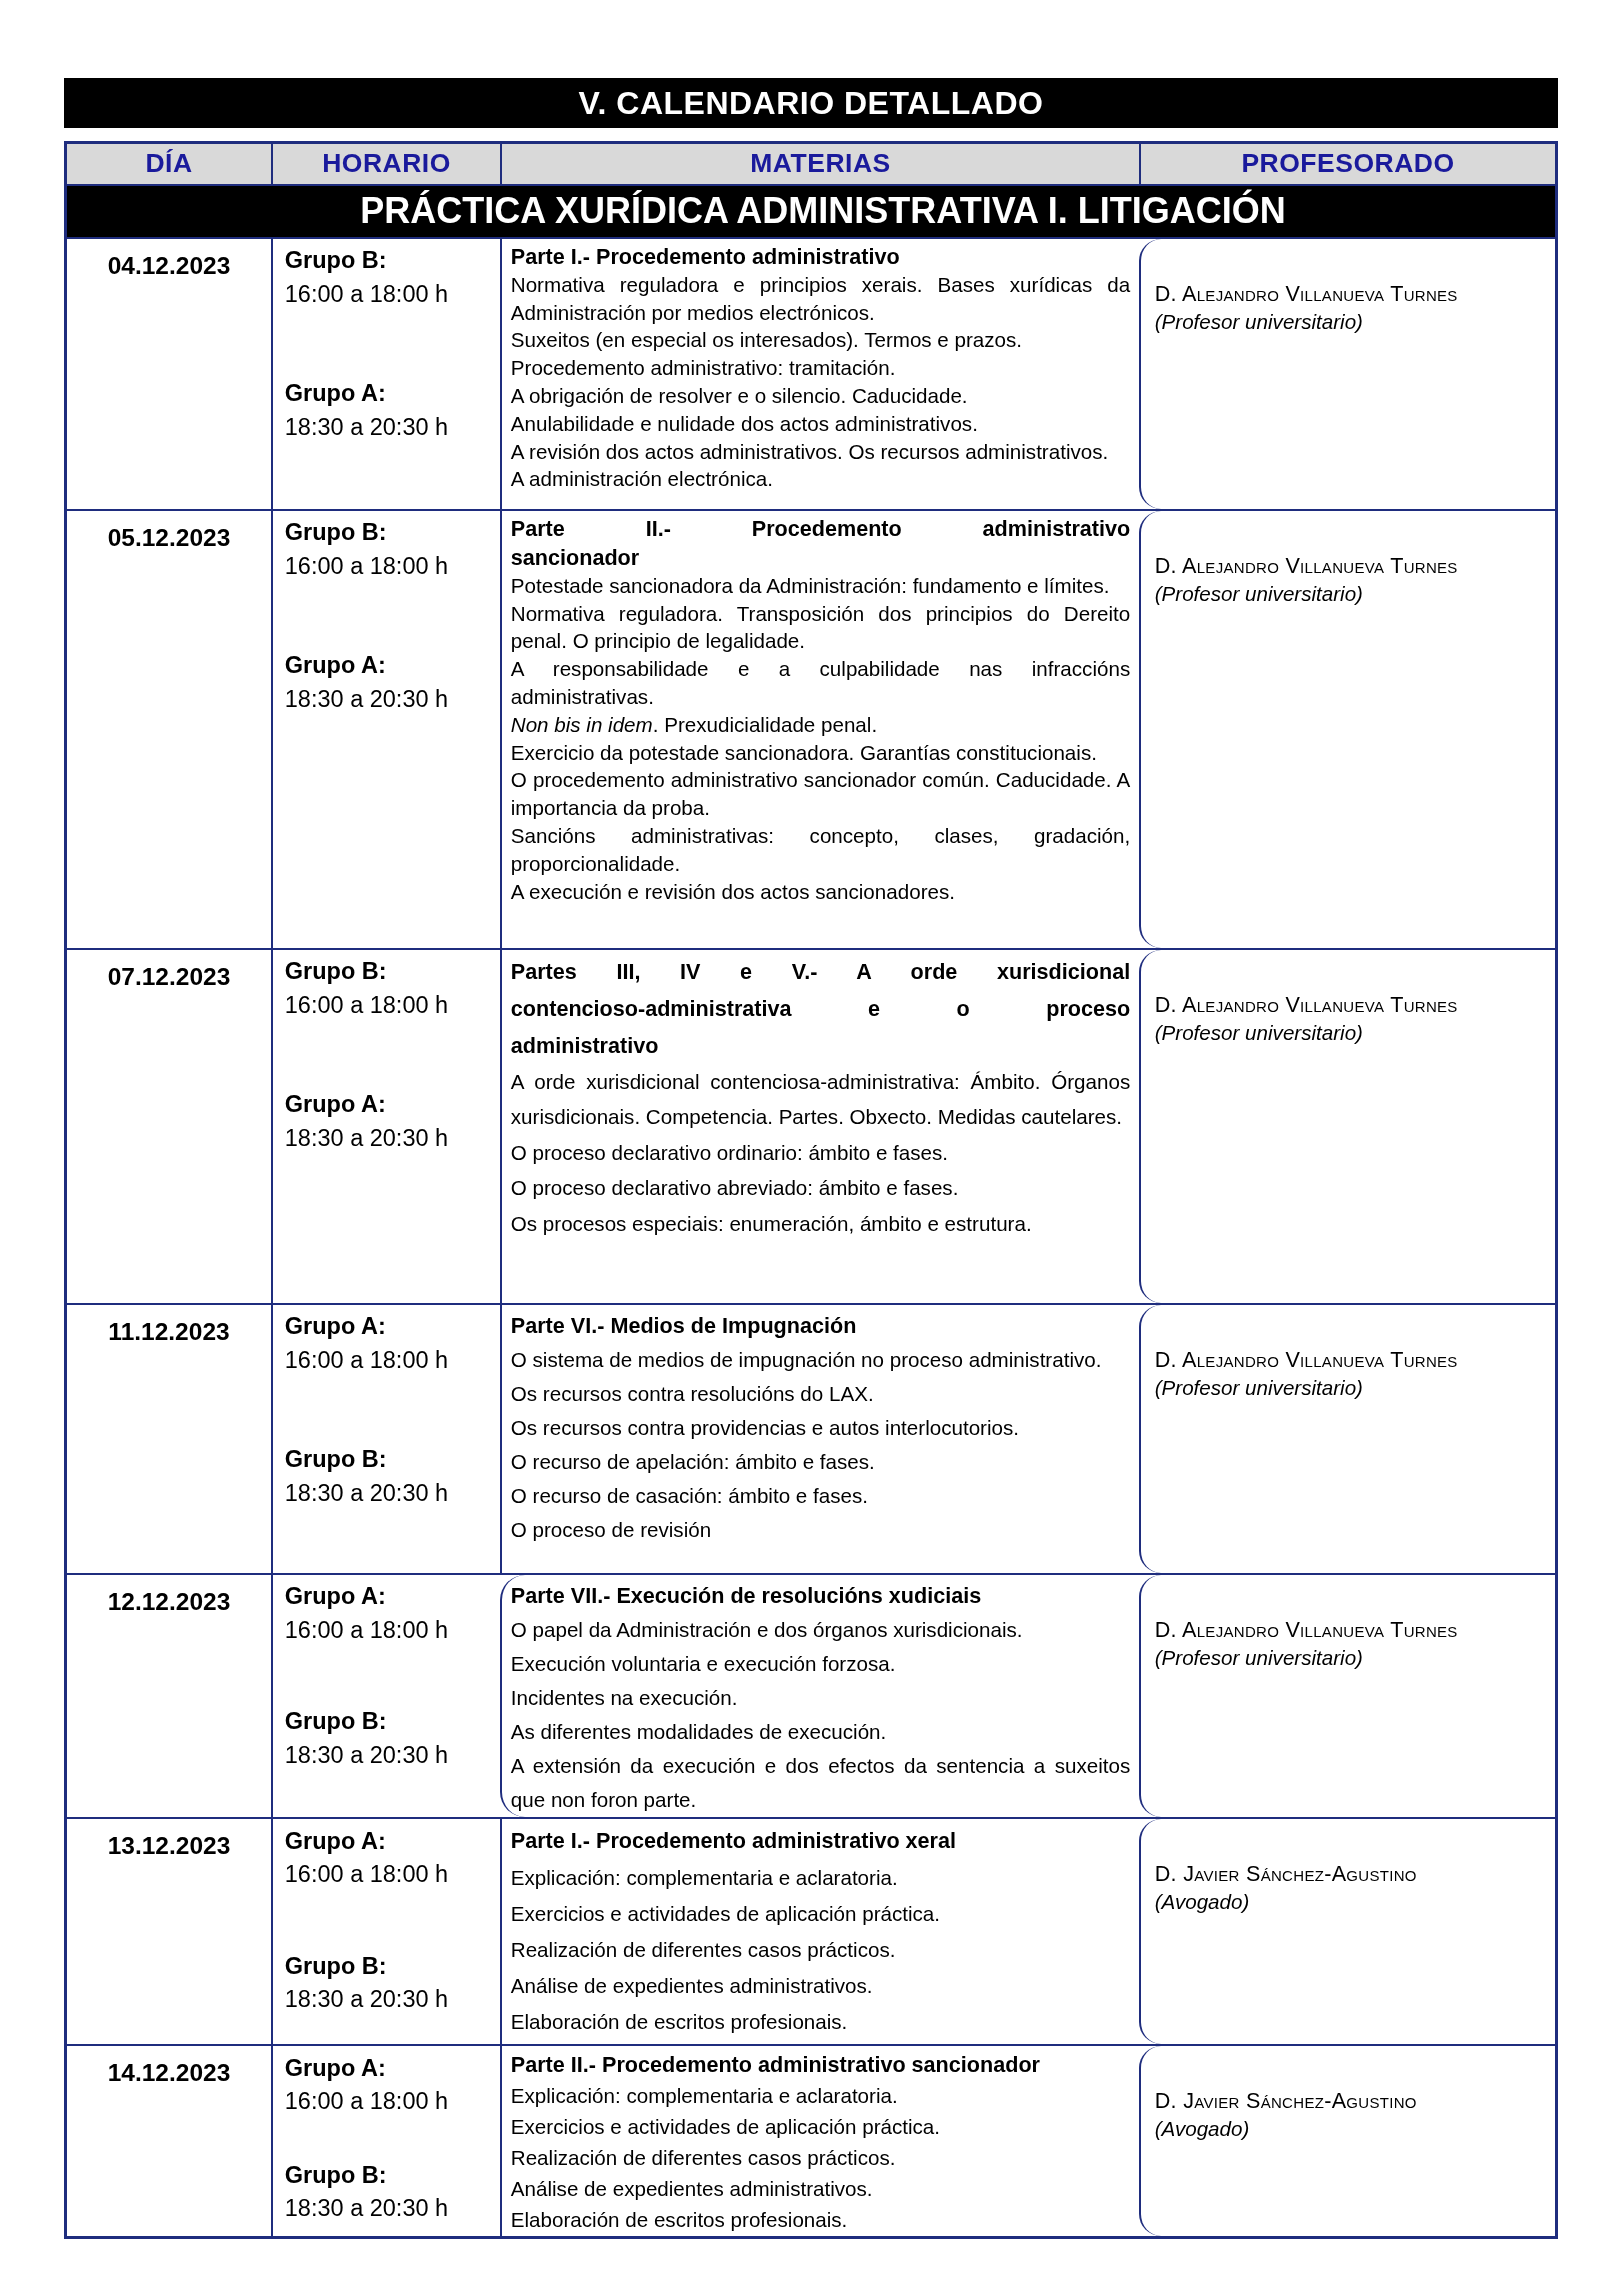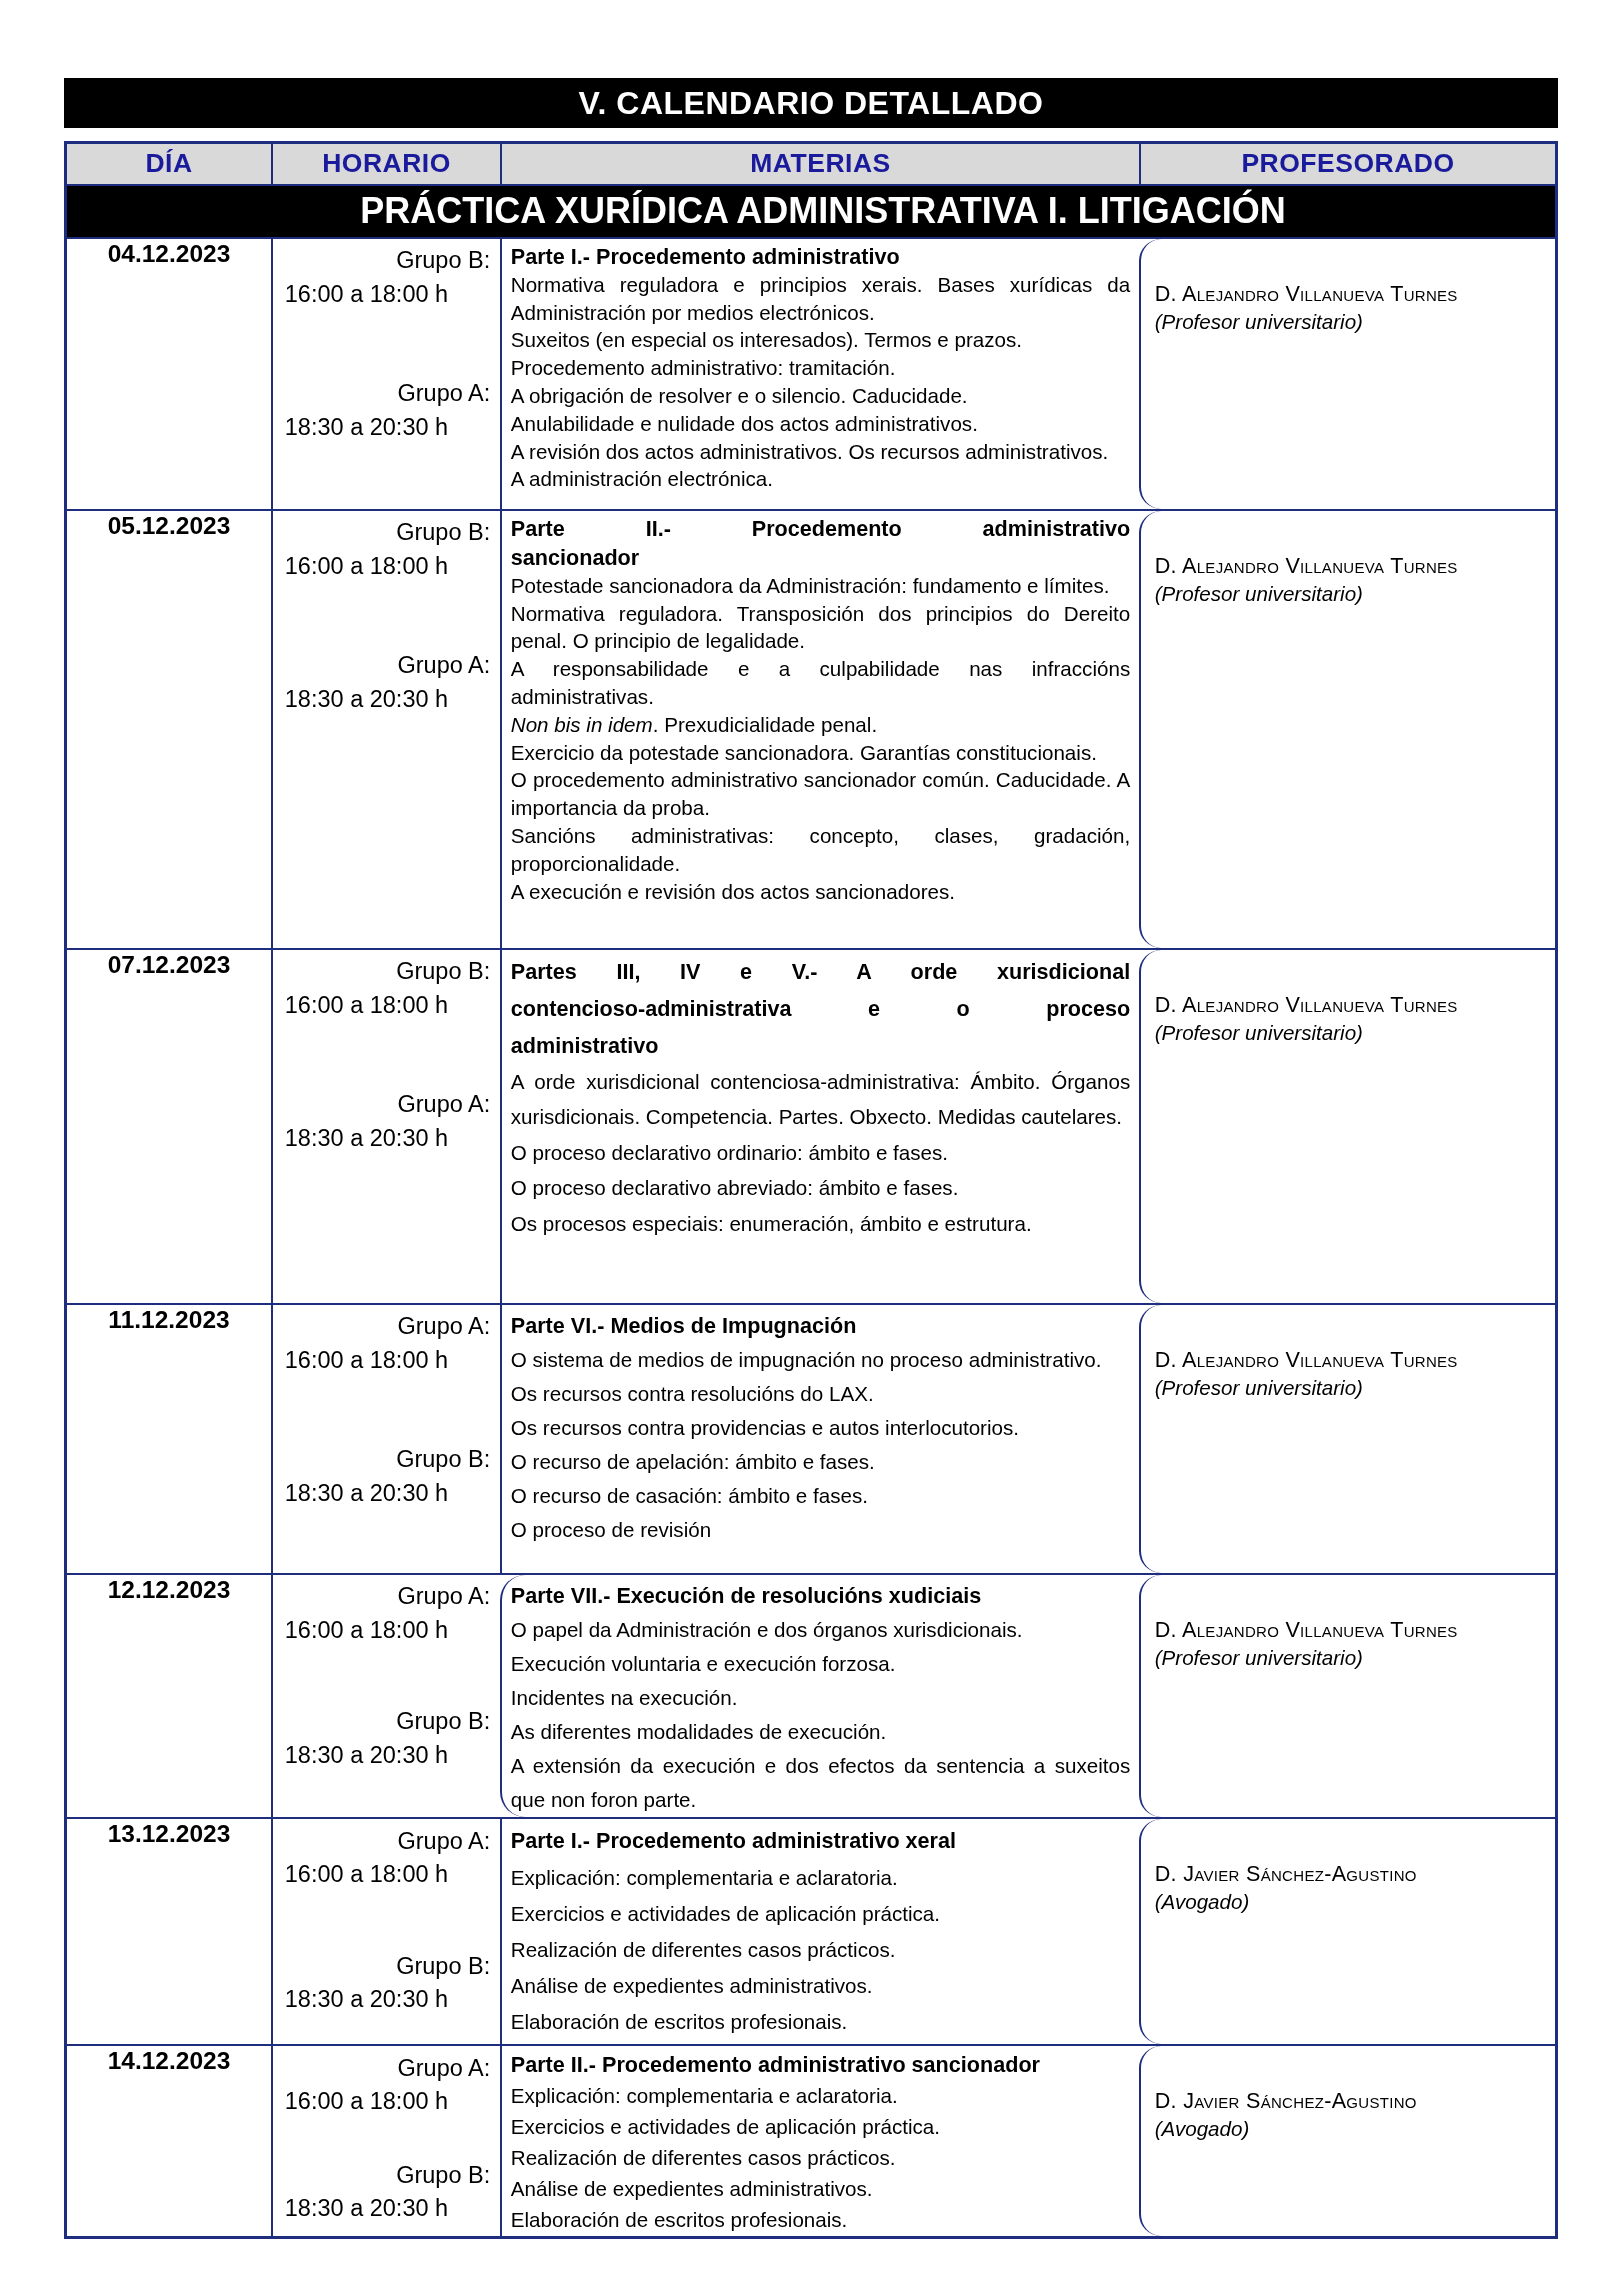--- a/index.html
+++ b/index.html
@@ -66,28 +66,28 @@
   .cell{
     border-left:2px solid var(--navy);
     box-sizing:border-box;
     overflow:hidden;
   }
   .cell:first-child{border-left:none;}
   .day{
     text-align:center;
     font-weight:bold;
     font-size:24.5px;
-    padding-top:1px;
+    padding-top:13px;
   }
   .horario{
     padding:7.8px 9.8px 0 11.8px;
     font-size:23.5px;
   }
   .sched-block + .sched-block{margin-top:67px;}
-  .grp{font-weight:normal;line-height:1.25;text-align:right;}
+  .grp{font-weight:bold;line-height:1.25;}
   .time{line-height:1.55;}
   .materias{
     padding:2.9px 8.8px 0 8.8px;
     font-size:20.6px;
     text-align:justify;
   }
   .subj-title{font-weight:bold;font-size:21.6px;}
   .title-line.stretch{text-align-last:justify;}
   .para{margin:0;}
   .prof{

